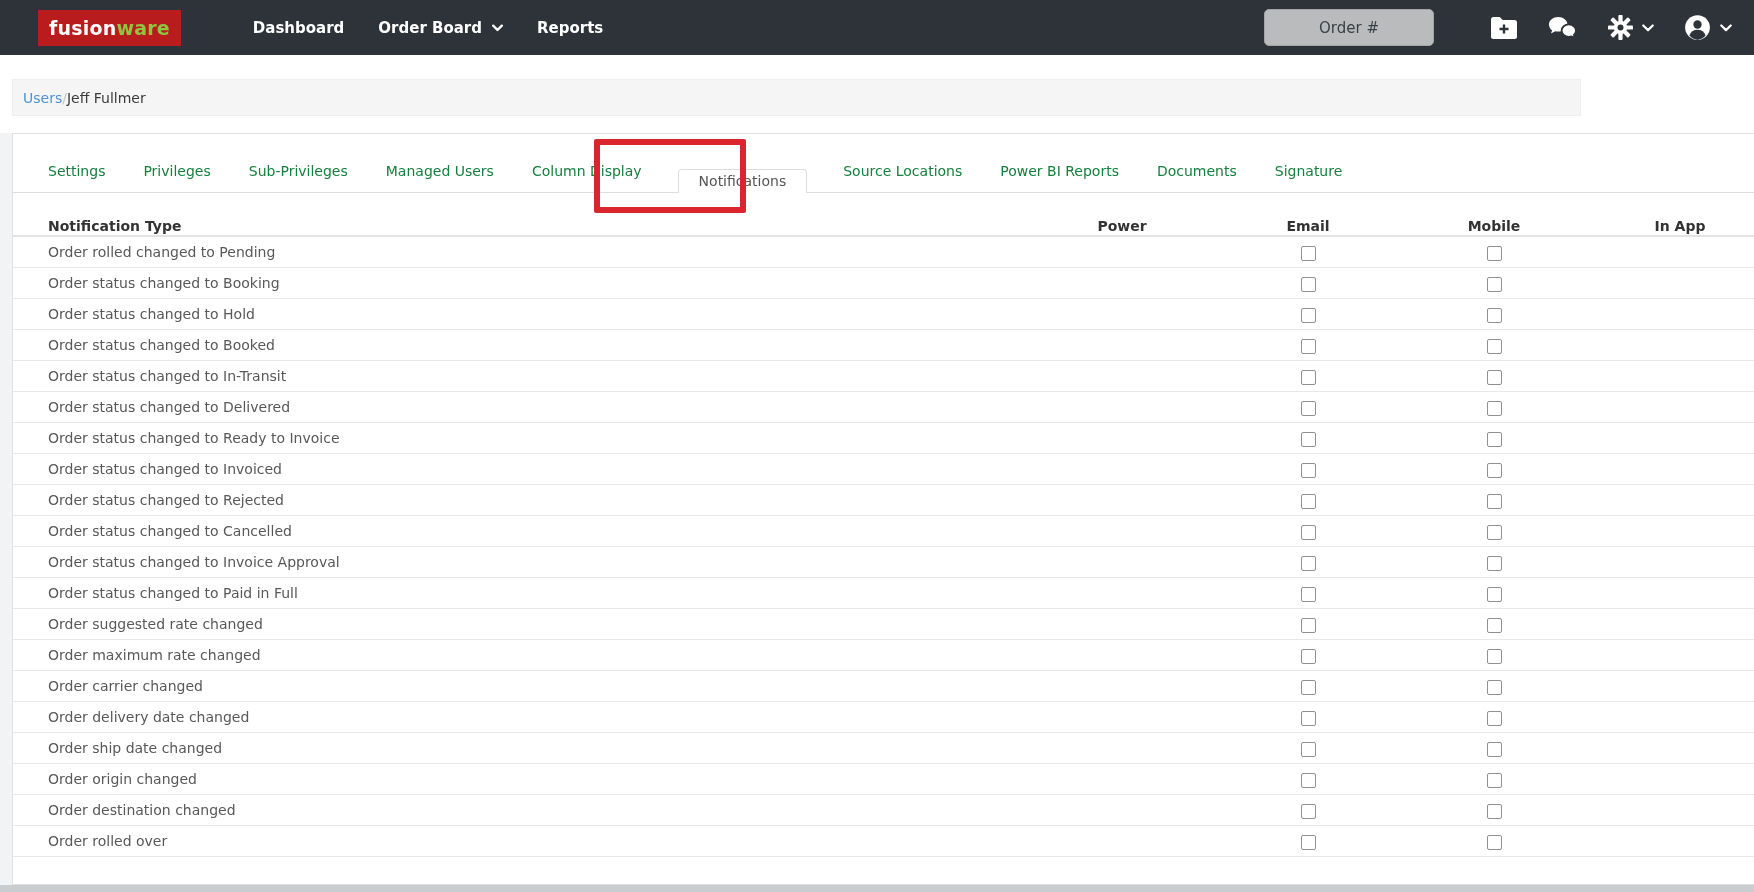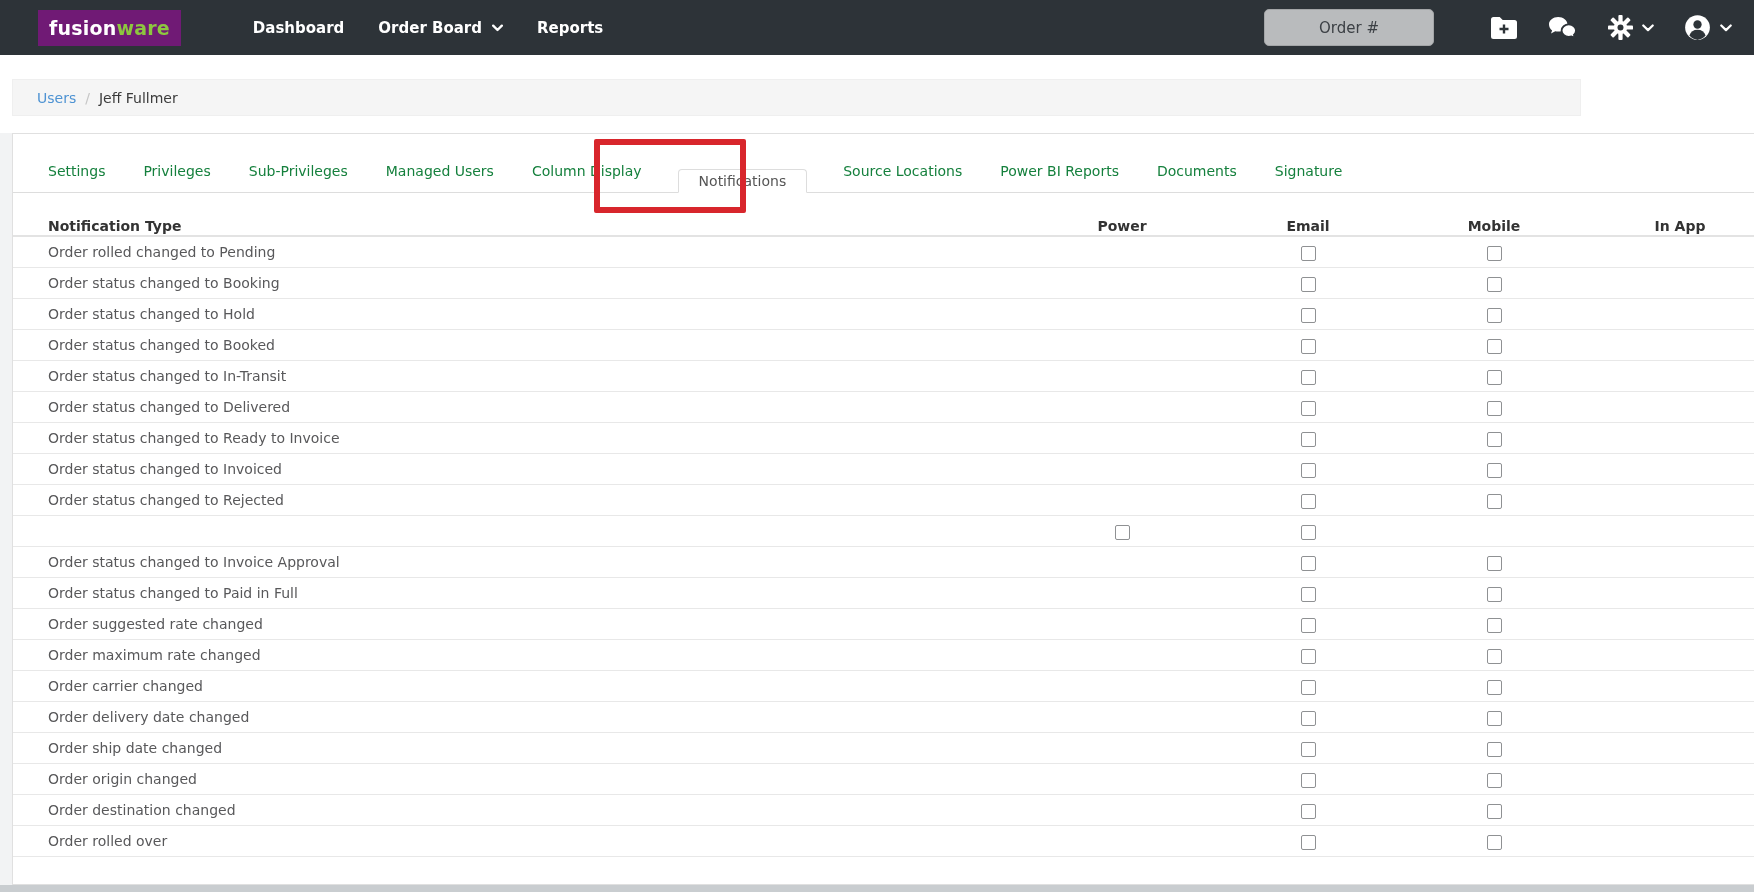--- a/index.html
+++ b/index.html
@@ -2,37 +2,37 @@
 <html><head>
 <meta charset="utf-8">
 <style>
   * { box-sizing: border-box; margin: 0; padding: 0; }
   html, body { width: 1754px; height: 892px; overflow: hidden; background: #fff;
     font-family: "DejaVu Sans", "Liberation Sans", sans-serif; }
 
   
   .topbar { position: absolute; top: 0; left: 0; width: 1754px; height: 55px;
     background: #2d3338; display: flex; align-items: center; padding: 0 22px 0 38px; }
-  .logo { background: #701a75; padding: 7px 11px; font-size: 19px; font-weight: bold;
+  .logo { background: #b91c1c; padding: 7px 11px; font-size: 19px; font-weight: bold;
     color: #fff; letter-spacing: .2px; cursor: pointer; }
   .logo .accent { color: #8dc63f; }
   .nav-links { display: flex; align-items: center; margin-left: 72px; column-gap: 34px; }
   .nav-link { color: #fff; font-size: 15px; font-weight: bold; display: flex;
     align-items: center; gap: 10px; cursor: pointer; }
   .nav-right { margin-left: auto; display: flex; align-items: center; column-gap: 30px; }
   .order-input { width: 170px; height: 37px; background: #b9bbbd; border: 1px solid #a3a5a7;
     border-radius: 5px; text-align: center; font-size: 15px; color: #3c4045; outline: none;
     margin-right: 26px; font-family: inherit; }
   .order-input::placeholder { color: #3c4045; opacity: 1; }
   .icon-btn { display: flex; align-items: center; gap: 9px; cursor: pointer; }
 
   
   .breadcrumb-bar { position: absolute; top: 79px; left: 12px; width: 1569px; height: 37px;
     background: #f5f5f5; border: 1px solid #efefef; display: flex; align-items: center;
-    padding-left: 24px; font-size: 14px; gap: 9px; }
+    padding-left: 10px; font-size: 14px; }
   .breadcrumb-bar a { color: #4e93d3; text-decoration: none; cursor: pointer; }
   .breadcrumb-bar .sep { color: #c6c6c6; }
   .breadcrumb-bar .current { color: #3b3b3b; }
 
   
   .content-bg { position: absolute; top: 133px; left: 0; width: 1754px; height: 752px;
     background: #f2f3f4; }
   .card { position: absolute; top: 133px; left: 12px; width: 1762px; height: 752px;
     background: #fff; border: 1px solid #e0e0e0; overflow: hidden; }
   .bottom-strip { position: absolute; left: 0; bottom: 0; width: 1754px; height: 7px;
@@ -216,20 +216,21 @@
         <div class="td col"></div>
       </div>
       <div class="grid-row trow">
         <div class="td label">Order status changed to Rejected</div>
         <div class="td col"></div>
         <div class="td col"><input type="checkbox" class="cb" style=""></div>
         <div class="td col"><input type="checkbox" class="cb" style=""></div>
         <div class="td col"></div>
       </div>
       <div class="grid-row trow">
+        <div class="td label">Order status changed to Cancelled</div>
         <div class="td col"></div>
         <div class="td col"><input type="checkbox" class="cb" style=""></div>
         <div class="td col"><input type="checkbox" class="cb" style=""></div>
         <div class="td col"></div>
       </div>
       <div class="grid-row trow">
         <div class="td label">Order status changed to Invoice Approval</div>
         <div class="td col"></div>
         <div class="td col"><input type="checkbox" class="cb" style=""></div>
         <div class="td col"><input type="checkbox" class="cb" style=""></div>

